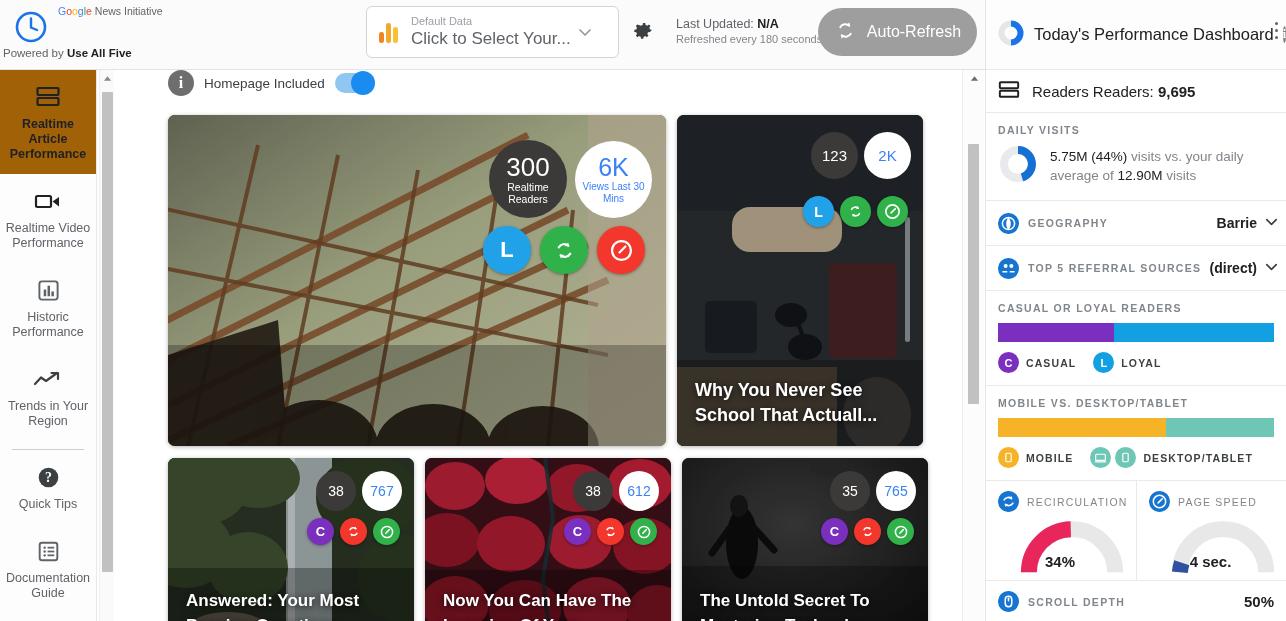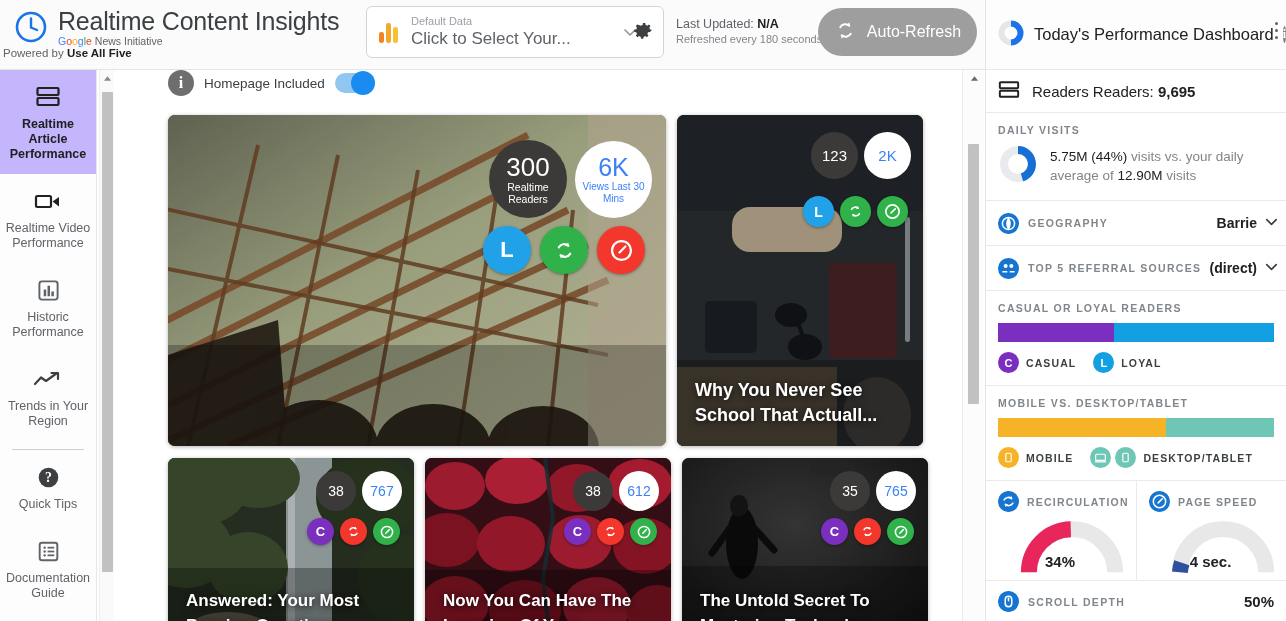--- a/index.html
+++ b/index.html
@@ -28,21 +28,21 @@
   .gn-g1 { color:#4285f4 } .gn-g2{ color:#ea4335 } .gn-g3{ color:#fbbc05 }
   .gn-g4 { color:#4285f4 } .gn-g5{ color:#34a853 } .gn-g6{ color:#ea4335 }
   .powered {
     position: absolute; left: 3px; top: 47px;
     font-size: 11.5px; color: #5f6368;
   }
   .powered b { color: #202124; font-weight: 700; }
 
   .selector {
     position: absolute; left: 366px; top: 6px;
-    width: 298px; height: 52px;
+    width: 253px; height: 52px;
     border: 1px solid #d4d4d4; border-radius: 6px; background: #fff;
     display: flex; align-items: center; padding: 0 24px 0 12px;
     cursor: pointer;
     justify-content: space-between;
   }
   .sel-icon { width: 22px; height: 24px; flex: 0 0 22px; margin-right: 10px; }
   .sel-texts { flex: 1 1 auto; overflow: hidden; }
   .sel-small { font-size: 11px; color: #9aa0a6; line-height: 13px; }
   .sel-big { font-size: 17px; color: #5f6368; line-height: 21px; white-space: nowrap; }
   .chev { width: 18px; height: 18px; flex: 0 0 18px; opacity: .65; }
@@ -64,21 +64,21 @@
 
   
   .leftnav {
     position: absolute; left: 0; top: 70px; width: 97px; height: 551px;
     background: #fdfdfd; border-right: 1px solid #e7e7e7;
     overflow: hidden;
   }
   .nav-item {
     padding: 14px 4px 12px; text-align: center; cursor: pointer;
   }
-  .nav-item.active { background: #c4b5fd; }
+  .nav-item.active { background: #a16207; }
   .nav-ico { height: 26px; display:flex; align-items:center; justify-content:center; margin-bottom: 7px; }
   .nav-lbl { font-size: 12.5px; line-height: 15px; color: #5f6368; }
   .nav-item.active .nav-lbl { color: #202124; font-weight: 700; }
   .nav-sep { height: 1px; background: #cfcfcf; margin: 8px 12px 0; }
 
   
   .sb-left {
     position: absolute; left: 99px; top: 70px; width: 15px; height: 551px;
     background: #fafafa; border-left: 1px solid #efefef;
   }
@@ -215,21 +215,21 @@
   .lg-dot {
     width: 21px; height: 21px; border-radius: 50%; color: #fff; font-size: 11px; font-weight: 700;
     display: flex; align-items: center; justify-content: center; flex: 0 0 21px;
   }
   .lg-lbl { font-size: 10.5px; letter-spacing: 1.1px; font-weight: 700; color: #3c4043; margin-right: 10px; }
 
   .gauges { display: flex; border-bottom: 1px solid #eaeaea; }
   .gauge-cell { width: 50%; padding: 10px 0 8px 12px; position: relative; }
   .gauge-cell + .gauge-cell { border-left: 1px solid #eaeaea; }
   .g-head { display: flex; align-items: center; gap: 8px; }
-  .g-lbl { font-size: 10.5px; letter-spacing: 1.2px; font-weight: 700; color: #80868b; }
+  .g-lbl { font-size: 10.5px; letter-spacing: 1.2px; font-weight: 400; color: #80868b; }
   .g-svgwrap { position: relative; margin-top: 4px; height: 56px; }
   .g-val {
     position: absolute; left: 0; right: 14px; bottom: 2px; text-align: center;
     font-size: 15px; font-weight: 700; color: #202124;
   }
 
   .scrollrow {
     display: flex; align-items: center; padding: 10px 12px 0;
   }
   .sd-lbl { flex: 1 1 auto; margin-left: 9px; font-size: 10.5px; letter-spacing: 1.3px; color: #80868b; font-weight: 700; }
@@ -240,21 +240,20 @@
 
 <div class="topbar">
   <div class="brand">
     <div class="brand-logo">
       <svg viewBox="0 0 34 34" width="34" height="34">
         <circle cx="17" cy="17" r="14" fill="none" stroke="#1a73e8" stroke-width="2.6"></circle>
         <path d="M17 8.5 L17 17.5 L23 20" fill="none" stroke="#1a73e8" stroke-width="2.4" stroke-linecap="round"></path>
       </svg>
     </div>
     <div class="brand-txt">
-      <div class="brand-title">Realtime Content Insights</div>
       <div class="brand-sub"><span class="gn-g1">G</span><span class="gn-g2">o</span><span class="gn-g3">o</span><span class="gn-g4">g</span><span class="gn-g5">l</span><span class="gn-g6">e</span><span> News Initiative</span></div>
     </div>
   </div>
   <div class="powered">
     <span>Powered by </span><b>Use All Five</b>
   </div>
 
   <div class="selector">
     <div class="sel-icon">
       <svg viewBox="0 0 22 24" width="22" height="24">

